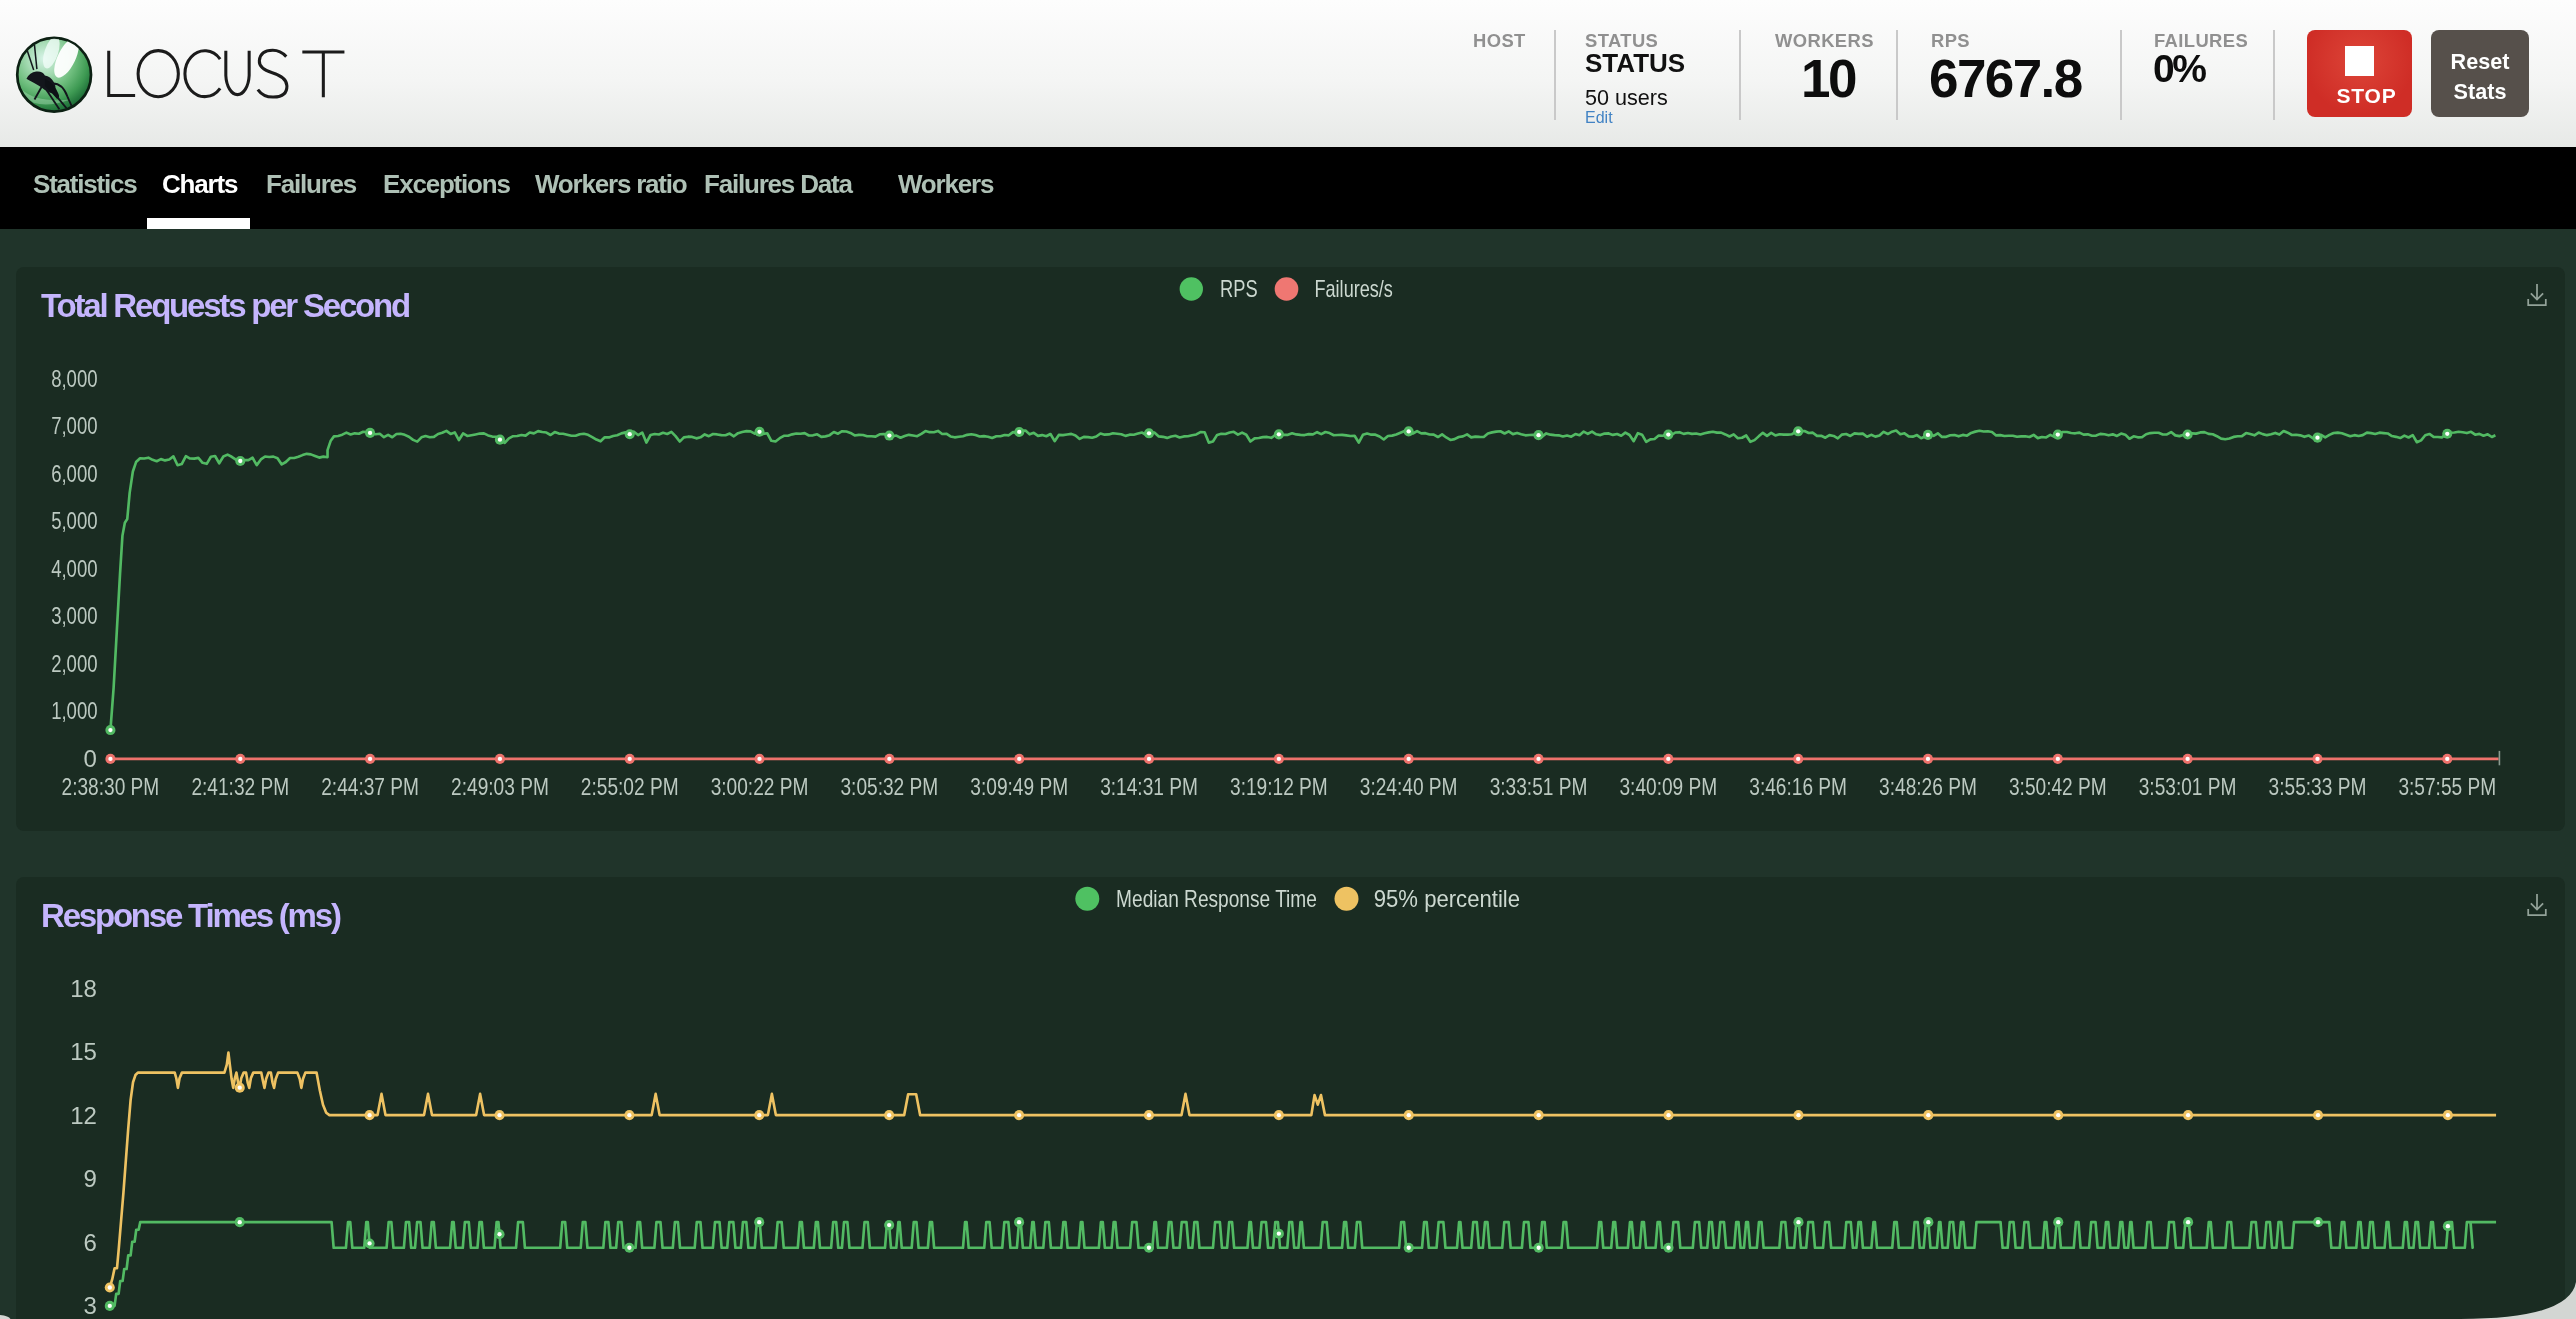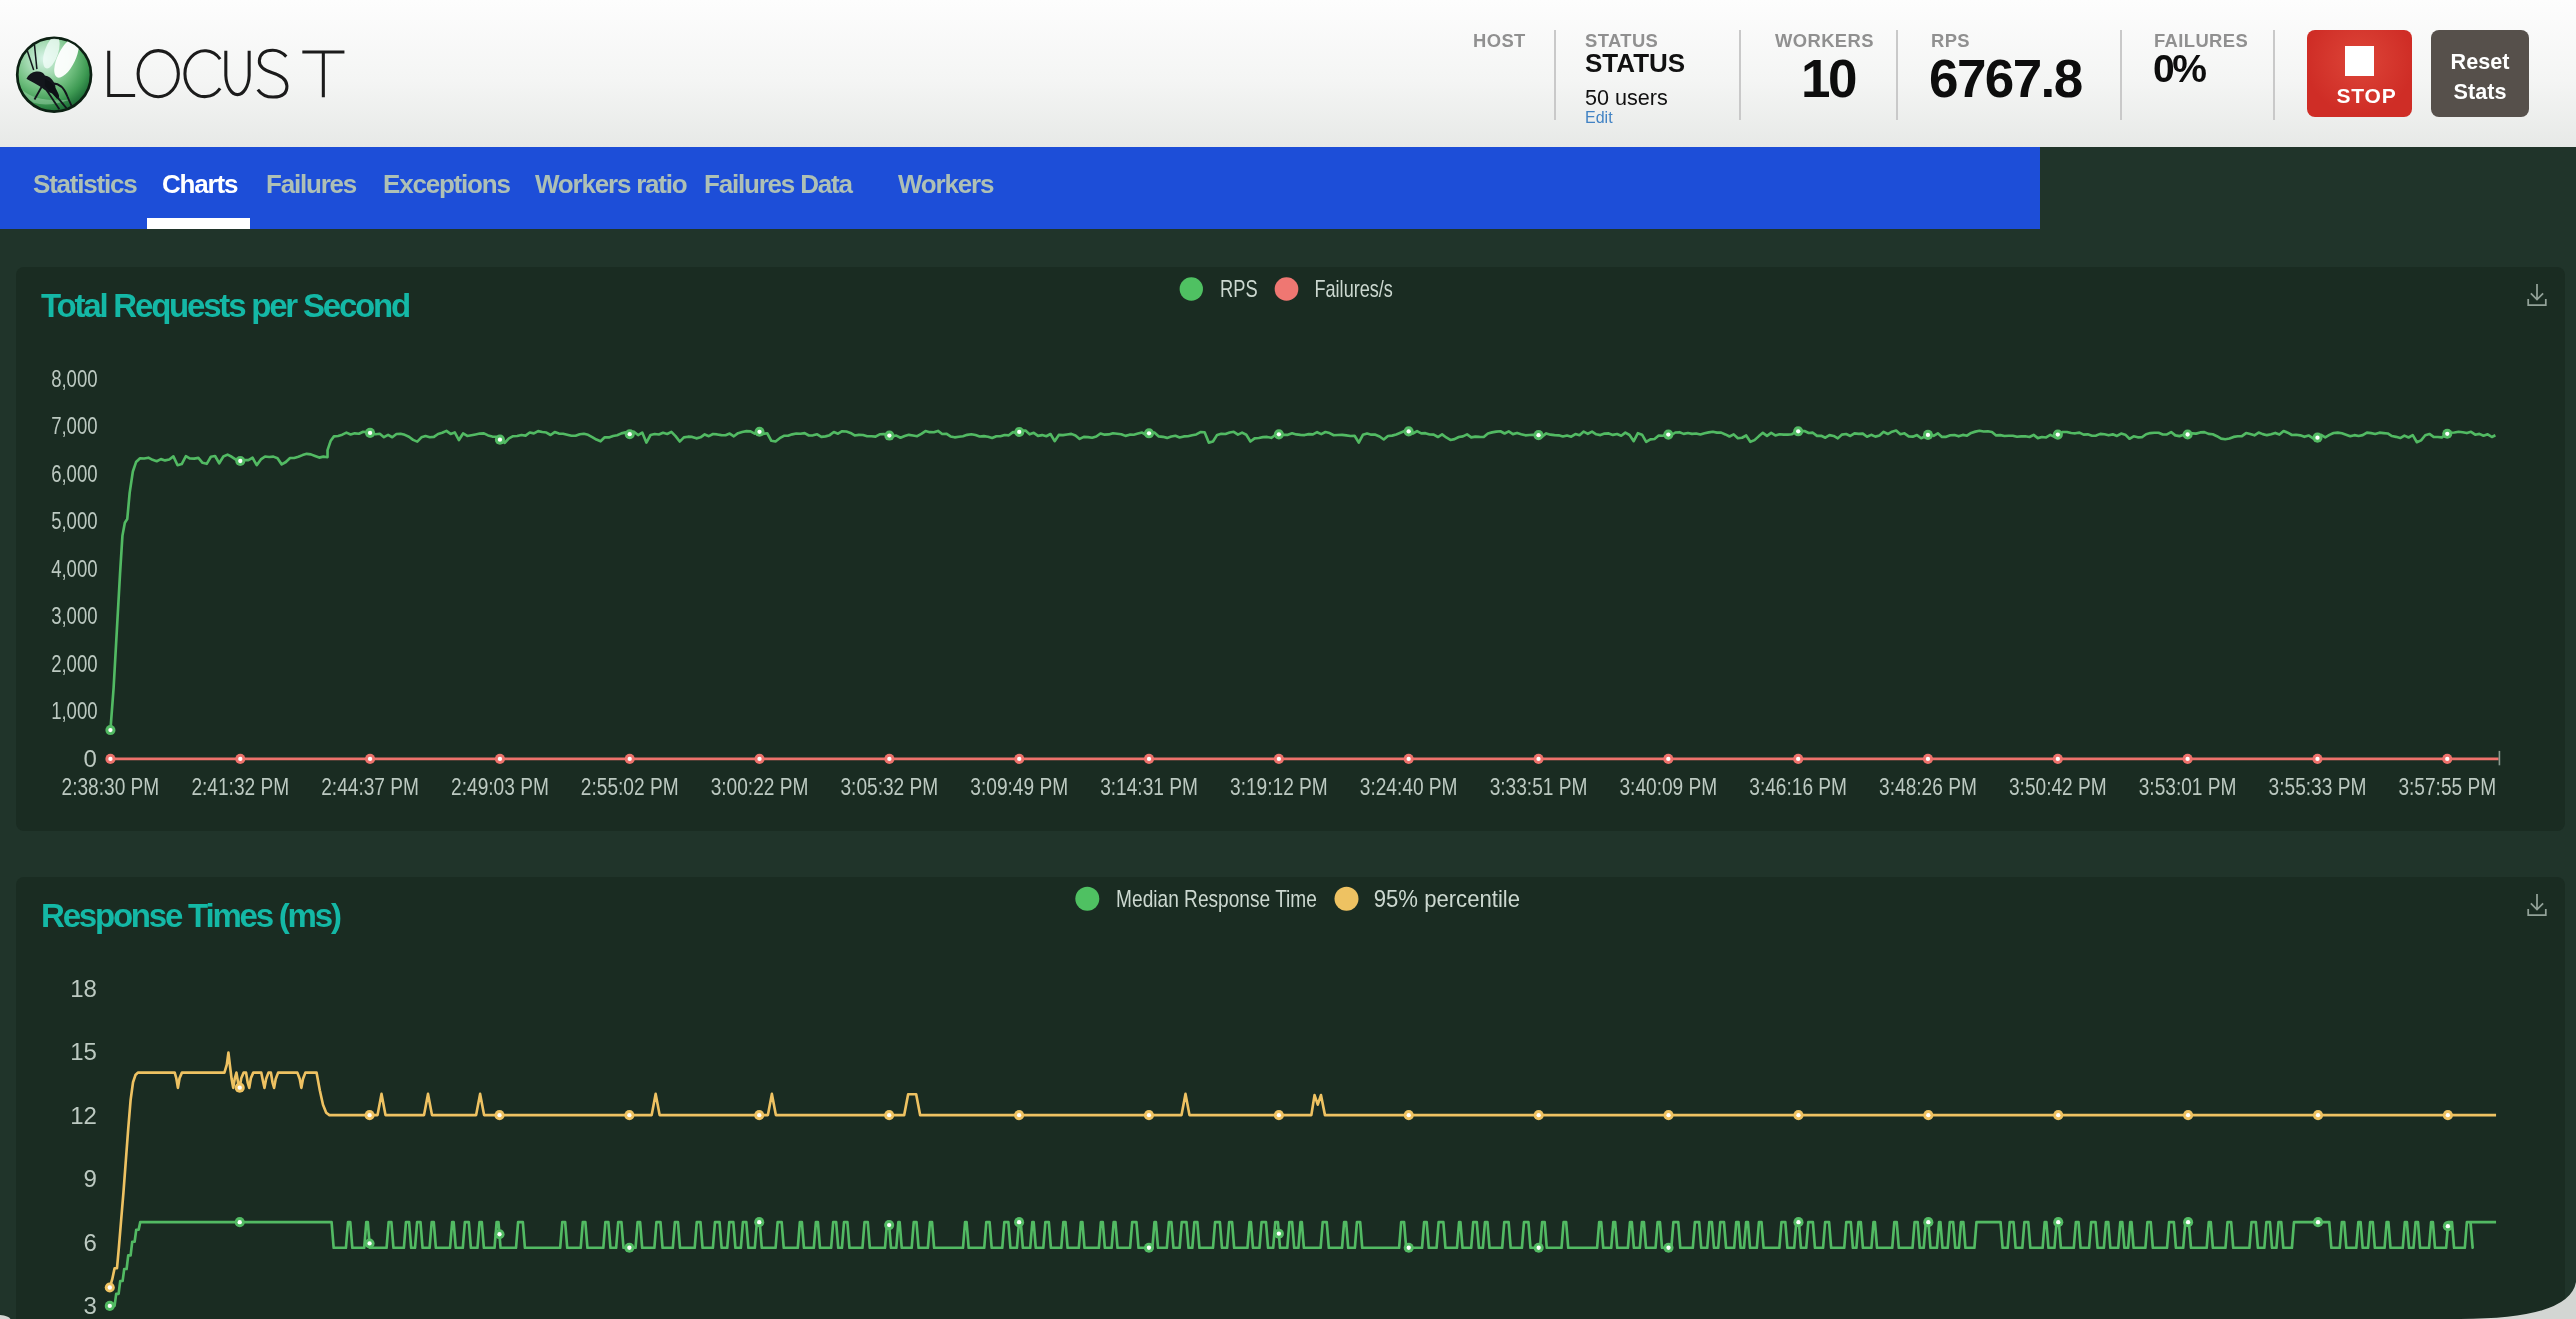--- a/index.html
+++ b/index.html
@@ -1,26 +1,26 @@
 <!DOCTYPE html>
 <html style="font-size:13px"><head><meta charset="utf-8"><style>
 * { margin:0; padding:0; box-sizing:border-box; }
 html,body { width:2576px; height:1319px; overflow:hidden;
   font-family:"Liberation Sans", sans-serif; background:#20342a; }
 .abs { position:absolute; }
 #header { position:absolute; left:0; top:0; width:2576px; height:147px;
   background:linear-gradient(180deg,#fdfdfd 0%,#f4f5f4 55%,#e7e9e7 100%); }
 .hlabel { position:absolute; top:30px; font-weight:700; font-size:18.4px; color:#909090; letter-spacing:0.4px; }
 .vdiv { position:absolute; top:30px; height:90px; width:1.6px; background:#c9c9c9; }
-#nav { position:absolute; left:0; top:147px; width:2040px; height:82px; background:#1d4ed8; }
+#nav { position:absolute; left:0; top:147px; width:2576px; height:82px; background:#000000; }
 .tab { position:absolute; top:22.4px; font-size:26px; font-weight:700; color:#aec0b5; letter-spacing:-1.2px; }
 .tab.active { color:#ffffff; }
 #ind { position:absolute; left:147px; top:71px; width:103px; height:11.2px; background:#ffffff; }
 .panel { position:absolute; left:16px; width:2549px; background:#1a2c22; border-radius:8px; }
-.ctitle { position:absolute; left:25px; font-size:33px; font-weight:700; color:#14b8a6; letter-spacing:-2.2px; }
+.ctitle { position:absolute; left:25px; font-size:33px; font-weight:700; color:#c4b5fd; letter-spacing:-2.2px; }
 </style></head>
 <body>
 <div id="header">
 <svg width="417" height="147" viewBox="0 0 520 183" style="position:absolute;left:0;top:0">
 <defs>
 <radialGradient id="sph" cx="0.36" cy="0.28" r="0.8">
 <stop offset="0" stop-color="#d8f4e8"></stop>
           <stop offset="0.28" stop-color="#a4dab2"></stop>
 <stop offset="0.52" stop-color="#6fbe7e"></stop>
           <stop offset="0.75" stop-color="#3e9a53"></stop>

